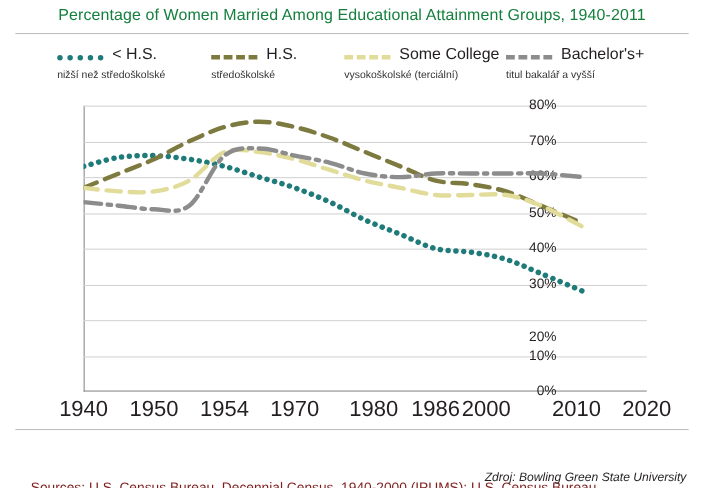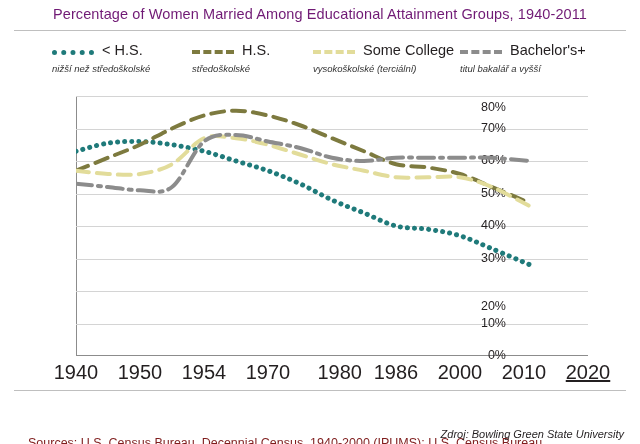--- a/index.html
+++ b/index.html
@@ -22,21 +22,21 @@
   }
 
   
   #title {
     position: absolute;
     left: 0;
     top: 6px;
     width: 640px;
     text-align: center;
     font-size: 14.5px;
-    color: #701a75;
+    color: #15803d;
     letter-spacing: 0.1px;
   }
   #title-rule {
     position: absolute;
     left: 14px;
     top: 30px;
     width: 612px;
     height: 1px;
     background: #bfbfbf;
   }
@@ -67,21 +67,20 @@
     left: 50px;
     top: 0;
     font-size: 14.5px;
     white-space: nowrap;
   }
   .legend-sub {
     position: absolute;
     left: 0;
     top: 21px;
     font-size: 9.5px;
-    font-style: italic;
     color: #333333;
     white-space: nowrap;
   }
 
   
   #plot {
     position: absolute;
     left: 76px;
     top: 96px;
     width: 512px;
@@ -197,32 +196,32 @@
       </div>
     <div id="yticks">
         <div class="ytick" style="top: 252px;">0%</div>
         <div class="ytick" style="top: 219.5px;">10%</div>
         <div class="ytick" style="top: 187px; margin-top: 16px;">20%</div>
         <div class="ytick" style="top: 154.5px;">30%</div>
         <div class="ytick" style="top: 122px;">40%</div>
         <div class="ytick" style="top: 89.5px;">50%</div>
         <div class="ytick" style="top: 57px;">60%</div>
         <div class="ytick" style="top: 24.5px;">70%</div>
-        <div class="ytick" style="top: -8px; margin-top: 12px;">80%</div>
+        <div class="ytick" style="top: -8px;">80%</div>
       </div>
     <div id="xticks">
         <div class="xtick" style="left: -30px; top: 265px;">1940</div>
         <div class="xtick" style="left: 34px; top: 265px;">1950</div>
         <div class="xtick" style="left: 98px; top: 265px;">1954</div>
         <div class="xtick" style="left: 162px; top: 265px;">1970</div>
         <div class="xtick" style="left: 226px; top: 265px; text-align: right;">1980</div>
         <div class="xtick" style="left: 290px; top: 265px;">1986</div>
-        <div class="xtick" style="left: 354px; top: 265px;">2000</div>
+        <div class="xtick" style="left: 336px; top: 265px;">2000</div>
         <div class="xtick" style="left: 418px; top: 265px;">2010</div>
-        <div class="xtick" style="left: 482px; top: 265px; text-decoration: underline;">2020</div>
+        <div class="xtick" style="left: 482px; top: 265px;">2020</div>
       </div>
     <svg id="chart-svg" width="512" height="260">
         <path d="M 0.00 55.25 C 5.33 53.90, 21.33 48.75, 32.00 47.13 C 42.67 45.50, 53.33 45.23, 64.00 45.50 C 74.67 45.77, 85.33 47.13, 96.00 48.75 C 106.67 50.38, 117.33 52.54, 128.00 55.25 C 138.67 57.96, 149.33 61.75, 160.00 65.00 C 170.67 68.25, 181.33 70.96, 192.00 74.75 C 202.67 78.54, 213.33 82.88, 224.00 87.75 C 234.67 92.63, 245.33 99.13, 256.00 104.00 C 266.67 108.88, 277.33 112.67, 288.00 117.00 C 298.67 121.33, 309.33 127.29, 320.00 130.00 C 330.67 132.71, 341.33 131.63, 352.00 133.25 C 362.67 134.88, 373.33 136.50, 384.00 139.75 C 394.67 143.00, 404.27 147.88, 416.00 152.75 C 427.73 157.63, 448.00 166.29, 454.40 169.00" fill="none" stroke="#1f7a7a" stroke-width="5" stroke-linecap="round" stroke-linejoin="round" stroke-dasharray="0.1 7"></path>
         <path d="M 0.00 74.75 C 5.33 72.58, 21.33 66.08, 32.00 61.75 C 42.67 57.42, 53.33 53.63, 64.00 48.75 C 74.67 43.88, 85.33 37.38, 96.00 32.50 C 106.67 27.63, 117.33 22.48, 128.00 19.50 C 138.67 16.52, 149.33 14.63, 160.00 14.63 C 170.67 14.63, 181.33 17.06, 192.00 19.50 C 202.67 21.94, 213.33 25.46, 224.00 29.25 C 234.67 33.04, 245.33 37.92, 256.00 42.25 C 266.67 46.58, 277.33 50.92, 288.00 55.25 C 298.67 59.58, 309.33 65.54, 320.00 68.25 C 330.67 70.96, 341.33 69.88, 352.00 71.50 C 362.67 73.13, 373.33 74.75, 384.00 78.00 C 394.67 81.25, 404.27 86.13, 416.00 91.00 C 427.73 95.88, 448.00 104.54, 454.40 107.25" fill="none" stroke="#7d7a3f" stroke-width="4" stroke-linecap="round" stroke-linejoin="round" stroke-dasharray="13 8"></path>
         <path d="M 0.00 74.75 C 5.33 75.29, 21.33 77.46, 32.00 78.00 C 42.67 78.54, 53.33 79.63, 64.00 78.00 C 74.67 76.38, 85.33 74.21, 96.00 68.25 C 106.67 62.29, 117.33 46.58, 128.00 42.25 C 138.67 37.92, 149.33 41.17, 160.00 42.25 C 170.67 43.33, 181.33 46.04, 192.00 48.75 C 202.67 51.46, 213.33 55.25, 224.00 58.50 C 234.67 61.75, 245.33 65.54, 256.00 68.25 C 266.67 70.96, 277.33 72.58, 288.00 74.75 C 298.67 76.92, 309.33 80.17, 320.00 81.25 C 330.67 82.33, 341.33 81.25, 352.00 81.25 C 362.67 81.25, 373.33 79.63, 384.00 81.25 C 394.67 82.88, 404.27 86.13, 416.00 91.00 C 427.73 95.88, 448.00 107.25, 454.40 110.50" fill="none" stroke="#e2dc9a" stroke-width="4" stroke-linecap="round" stroke-linejoin="round" stroke-dasharray="13 8"></path>
         <path d="M 0.00 87.75 C 5.33 88.29, 21.33 89.92, 32.00 91.00 C 42.67 92.08, 53.33 94.25, 64.00 94.25 C 74.67 94.25, 85.33 99.13, 96.00 91.00 C 106.67 82.88, 117.33 54.17, 128.00 45.50 C 138.67 36.83, 149.33 39.00, 160.00 39.00 C 170.67 39.00, 181.33 43.33, 192.00 45.50 C 202.67 47.67, 213.33 49.29, 224.00 52.00 C 234.67 54.71, 245.33 59.58, 256.00 61.75 C 266.67 63.92, 277.33 65.00, 288.00 65.00 C 298.67 65.00, 309.33 62.29, 320.00 61.75 C 330.67 61.21, 341.33 61.75, 352.00 61.75 C 362.67 61.75, 373.33 61.75, 384.00 61.75 C 394.67 61.75, 404.27 61.21, 416.00 61.75 C 427.73 62.29, 448.00 64.46, 454.40 65.00" fill="none" stroke="#8c8c8c" stroke-width="4" stroke-linecap="round" stroke-linejoin="round" stroke-dasharray="16 6 3 6"></path>
       </svg>
   </div>
 
   <div id="footer-rule"></div>

